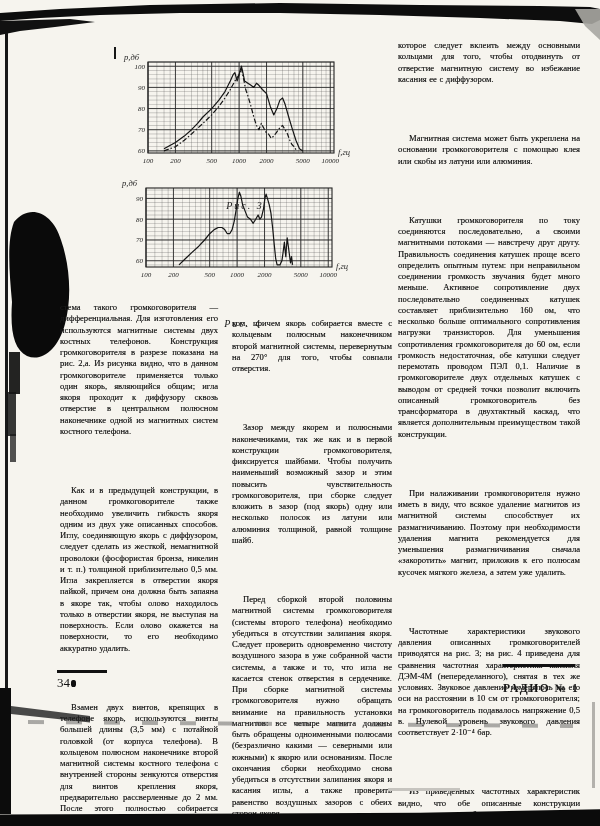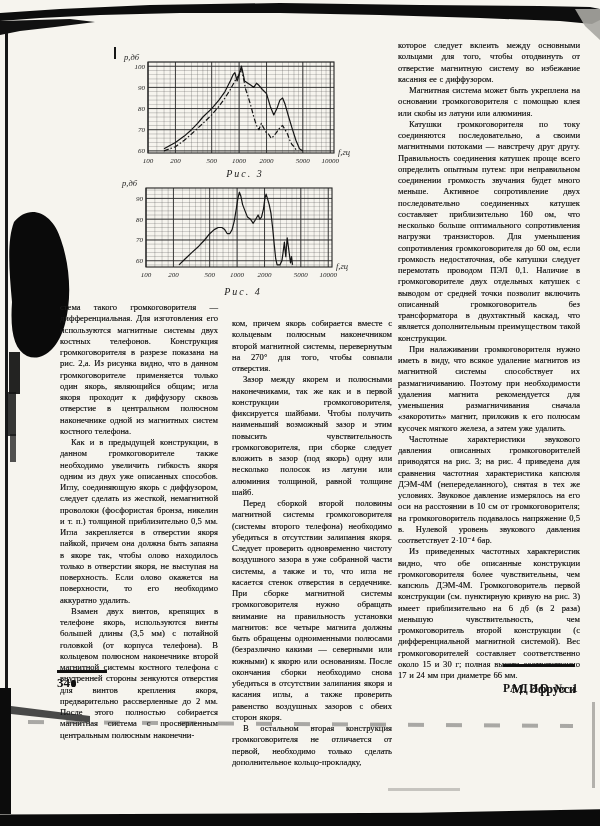--- a/index.html
+++ b/index.html
@@ -3,28 +3,28 @@
 <meta charset="utf-8">
 <style>
   html,body{margin:0;padding:0;background:#555;}
   .page{position:relative;width:600px;height:826px;background:#f6f4ee;overflow:hidden;
         font-family:"Liberation Serif","DejaVu Serif",serif;}
   .abs{position:absolute;}
   
   .col{position:absolute;font-size:8.6px;line-height:11.25px;color:#1b1b1b;
        text-align:justify;word-spacing:.4px;text-shadow:0 0 .35px rgba(25,25,25,.65);}
   .col p{margin:0;text-align:justify;}
-  .col p.ind{text-indent:11px;}
+  .col p.ind{text-indent:11px;margin-top:48px;}
   .sig{margin-top:3px;text-align:right;font-weight:bold;font-size:12px;padding-right:4px;}
   
   .caption{position:absolute;width:190px;text-align:center;font-style:italic;
-           font-size:10px;letter-spacing:2px;color:#222;}
+           font-size:10px;letter-spacing:2px;color:#222;margin-top:32px;}
   
   .rule{background:#111;height:3px;}
-  .pagenum{font-weight:bold;font-size:13px;color:#111;margin-top:2px;}
+  .pagenum{font-weight:normal;font-size:13px;color:#111;margin-top:2px;}
   .journal{font-weight:bold;font-size:11.5px;letter-spacing:1.5px;color:#151515;margin-top:15px;}
   
   .smudge{position:absolute;left:28px;top:722px;width:545px;height:4px;opacity:.55;
           transform:rotate(.4deg);
           background:repeating-linear-gradient(90deg,rgba(60,60,60,.75) 0 16px,rgba(60,60,60,0) 16px 38px);}
   .gray-dash{position:absolute;left:388px;top:788px;width:72px;height:3px;background:#c6c4bf;}
   .right-sliver{position:absolute;left:592px;top:702px;width:3px;height:86px;background:#b3b1ac;}
   .bottom-bar{position:absolute;left:0;top:806px;width:600px;height:20px;background:#0b0b0b;
               clip-path:polygon(0% 42%,70% 34%,100% 16%,100% 100%,0% 100%);}
   .ink-dot{position:absolute;left:71px;top:680px;width:5px;height:7px;background:#101010;border-radius:40%;}

